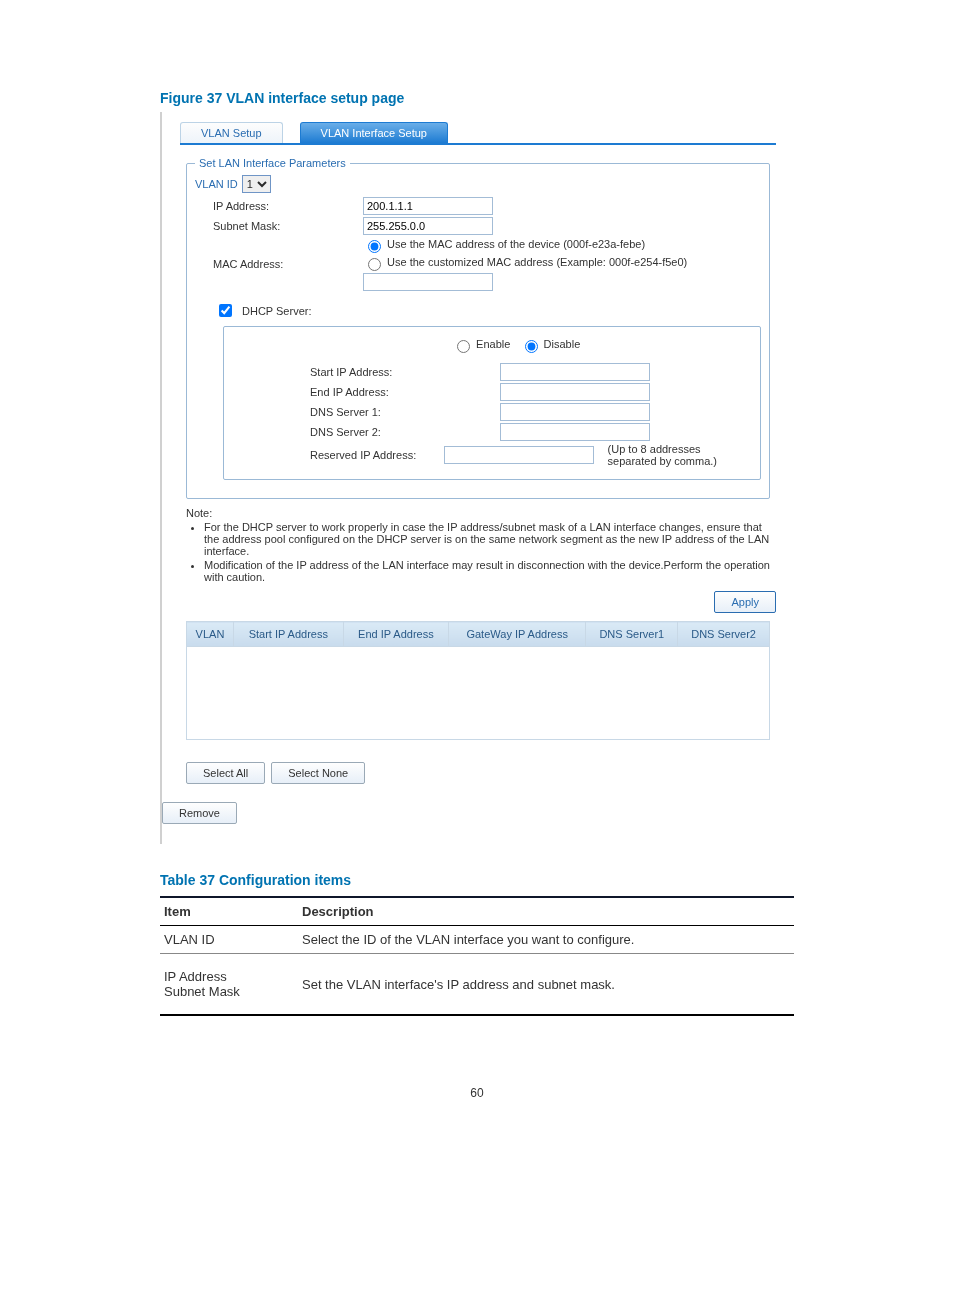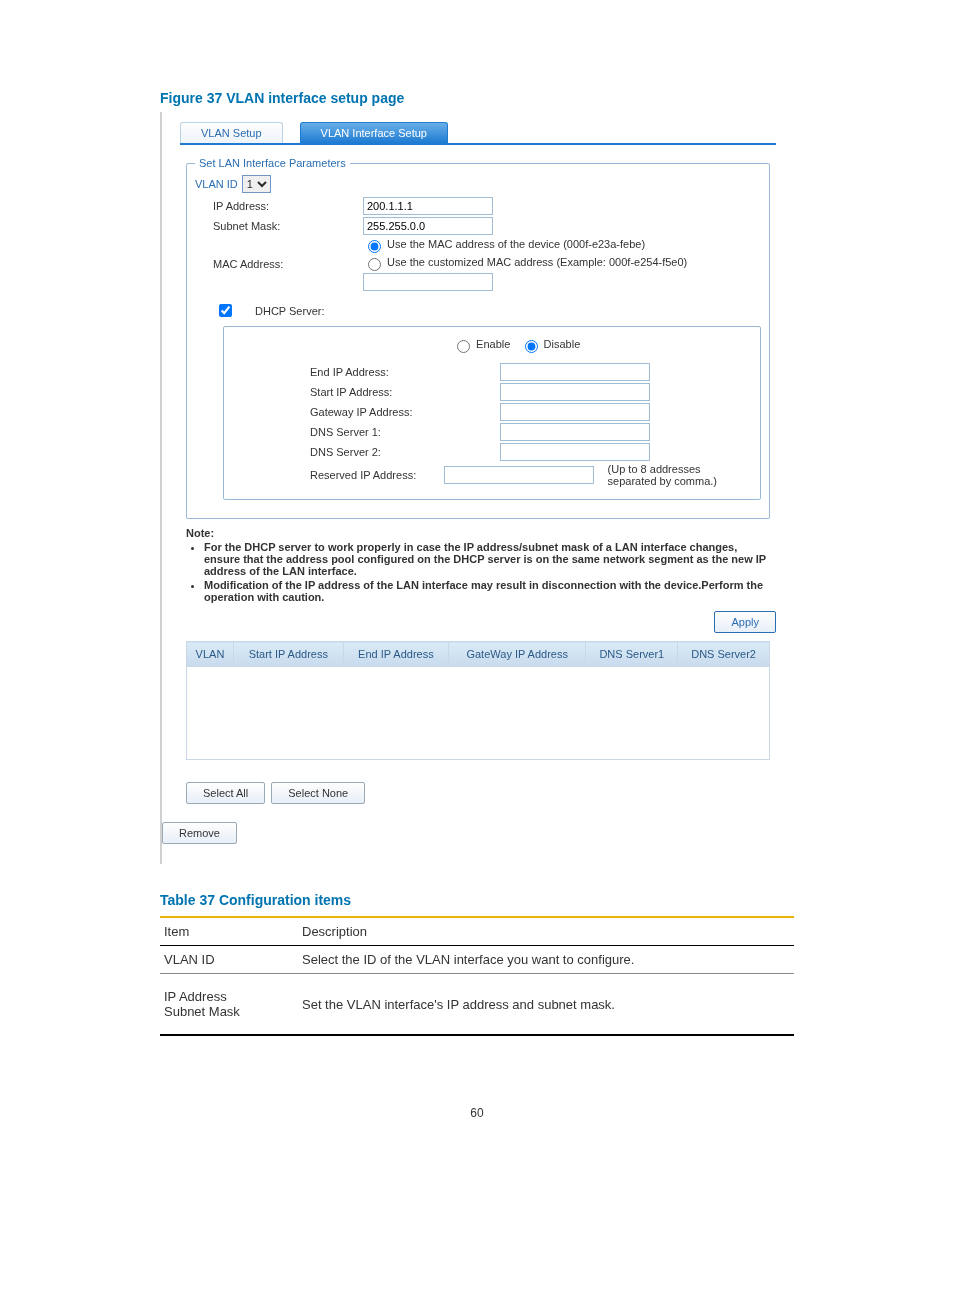--- a/index.html
+++ b/index.html
@@ -105,37 +105,36 @@
   .vlanid-line {
     display: flex;
     align-items: center;
     gap: 4px;
     padding: 2px 0;
   }
   .vlanid-lbl { color: #2a6db1; font-size: 11px; }
   .dhcp-checkline {
     display: flex;
     align-items: center;
-    gap: 20px;
+    gap: 7px;
     padding: 8px 0 4px 20px;
   }
   fieldset.dhcp {
     border: 1px solid #9bb9d6;
     border-radius: 2px;
     margin: 2px 0 6px 28px;
     padding: 8px 8px 10px 8px;
   }
   .dhcp .rad-row {
     text-align: left;
     padding: 2px 0 8px 220px;
   }
   .note-block {
     font-size: 11px;
     padding: 4px 24px 2px 24px;
-    font-weight: bold;
   }
   .note-block ul {
     margin: 2px 0 0 18px;
     padding: 0;
   }
   .note-block li { margin: 0 0 2px 0; }
   .apply-row {
     display: flex;
     justify-content: flex-end;
     padding: 4px 18px 0 0;
@@ -194,23 +193,23 @@
   }
   
   .config-tbl {
     width: 100%;
     border-collapse: collapse;
     margin-top: 8px;
     font-size: 13px;
   }
   .config-tbl thead th {
     text-align: left;
-    font-weight: normal;
+    font-weight: bold;
     padding: 6px 4px;
-    border-top: 2px solid #eab308;
+    border-top: 2px solid #0f172a;
     border-bottom: 1px solid #000;
   }
   .config-tbl tbody td {
     padding: 6px 4px;
     border-bottom: 1px solid #888;
     vertical-align: middle;
   }
   .config-tbl tbody tr.last-row td {
     border-bottom: 2px solid #000;
   }
@@ -284,29 +283,25 @@
         <fieldset class="dhcp">
           <div class="rad-row">
             <input type="radio" class="radio" style="">
             <span>Enable</span>
             &nbsp;
             <input type="radio" class="radio" checked="" style="">
             <span>Disable</span>
           </div>
 
           <div class="row">
+            <div class="label indent2">Start IP Address:</div>
+            <input class="txt w2" type="text" style="">
+          </div>
+          <div class="row">
             <div class="label indent2">End IP Address:</div>
-            <input class="txt w2" type="text" style="">
-          </div>
-          <div class="row">
-            <div class="label indent2">Start IP Address:</div>
-            <input class="txt w2" type="text" style="">
-          </div>
-          <div class="row">
-            <div class="label indent2">Gateway IP Address:</div>
             <input class="txt w2" type="text" style="">
           </div>
           <div class="row">
             <div class="label indent2">DNS Server 1:</div>
             <input class="txt w2" type="text" style="">
           </div>
           <div class="row">
             <div class="label indent2">DNS Server 2:</div>
             <input class="txt w2" type="text" style="">
           </div>

